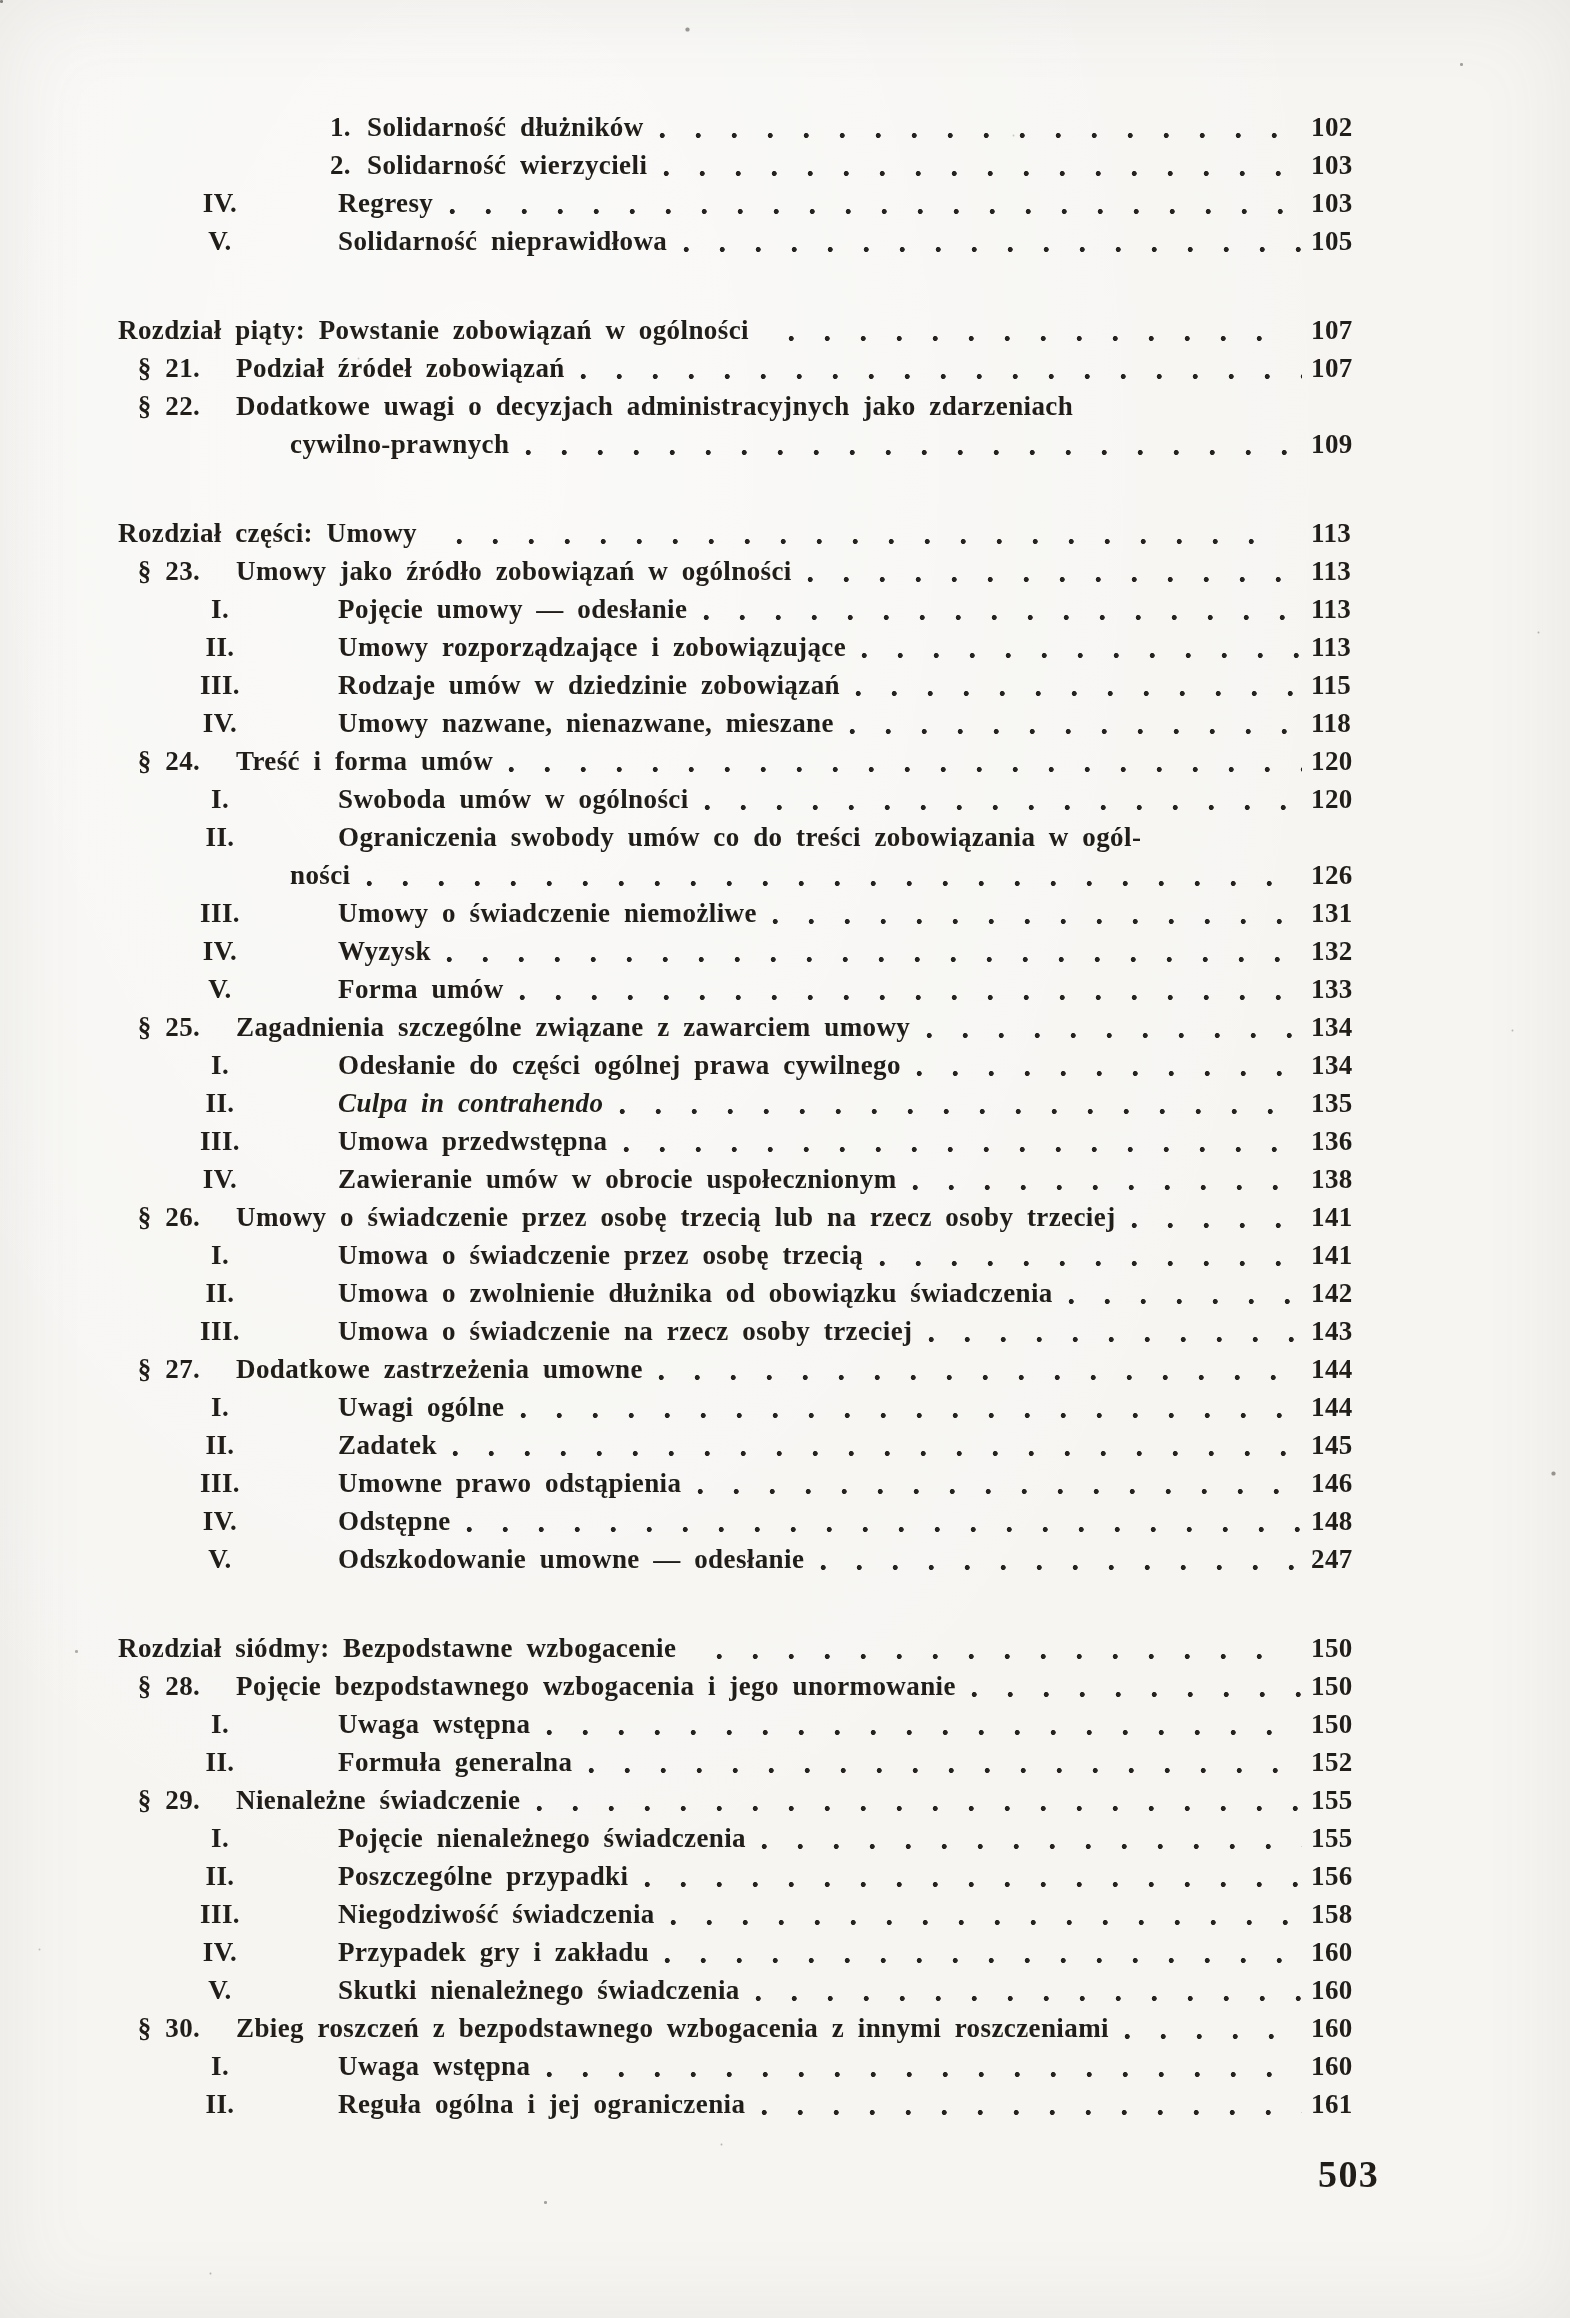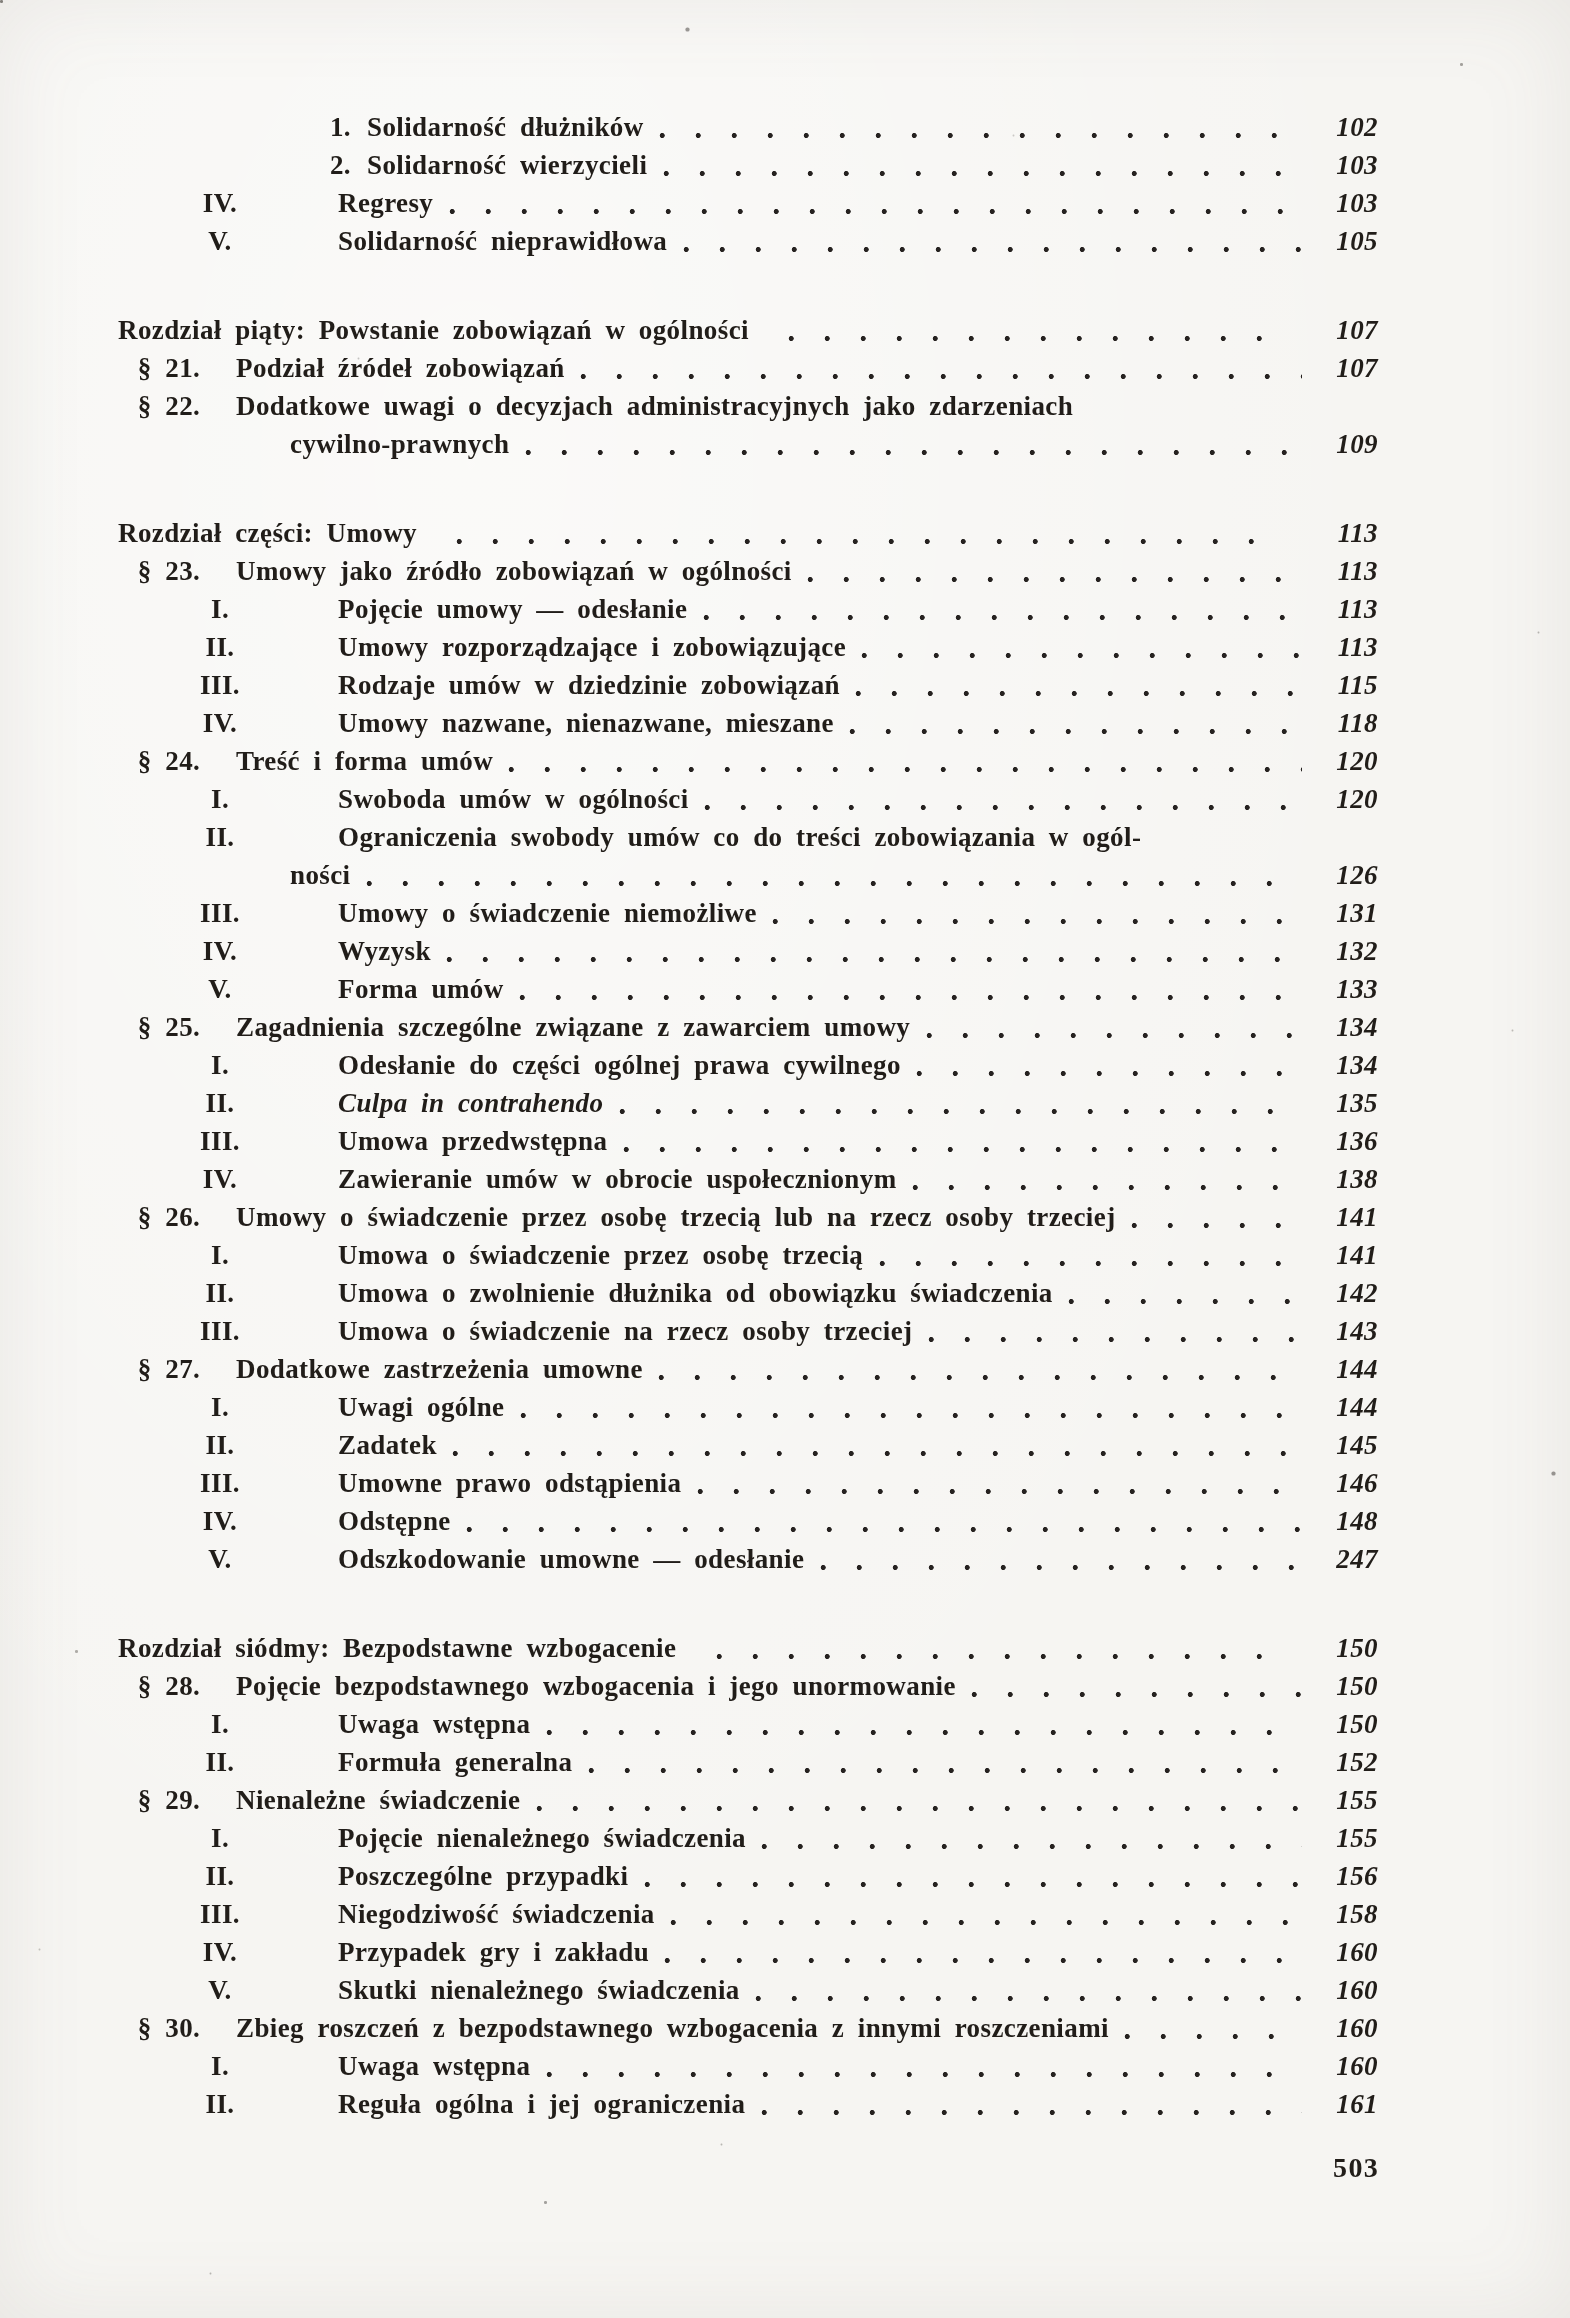--- a/index.html
+++ b/index.html
@@ -34,24 +34,24 @@
   .lvl-cont    {padding-left:172px;}
   .lvl-chapter {padding-left:0;gap:24px;}
   .title{flex:0 1 auto;}
   .title.it{font-style:italic;font-weight:700;}
   .leader{
     flex:1 1 19px;min-width:16.6px;height:9px;align-self:flex-end;
     margin:0 9px 5.7px 15.3px;
     background-image:radial-gradient(circle at 3.2px 4.5px, #262220 2.2px, rgba(0,0,0,0) 2.8px);
     background-size:36px 9px;background-repeat:repeat-x;
   }
-  .pagenum{flex:0 0 67px;text-align:right;font-style:italic;}
+  .pagenum{flex:0 0 67px;}
   .folio{
     position:absolute;top:2152px;left:1251px;width:128px;
-    text-align:right;font-size:28px;font-weight:700;letter-spacing:1.3px;
+    text-align:right;font-size:38px;font-weight:700;letter-spacing:1.3px;
   }
   
   .specks{position:absolute;left:0;top:0;width:2.6px;height:2.6px;border-radius:50%;
     background:rgba(40,36,30,.55);
     box-shadow:
       686px 28px 0 0.6px rgba(40,36,30,.45),
       1460px 63px 0 0 rgba(40,36,30,.40),
       357px 357px 0 -0.6px rgba(40,36,30,.25),
       1537px 631px 0 -0.6px rgba(40,36,30,.30),
       1511px 1029px 0 -0.6px rgba(40,36,30,.28),

